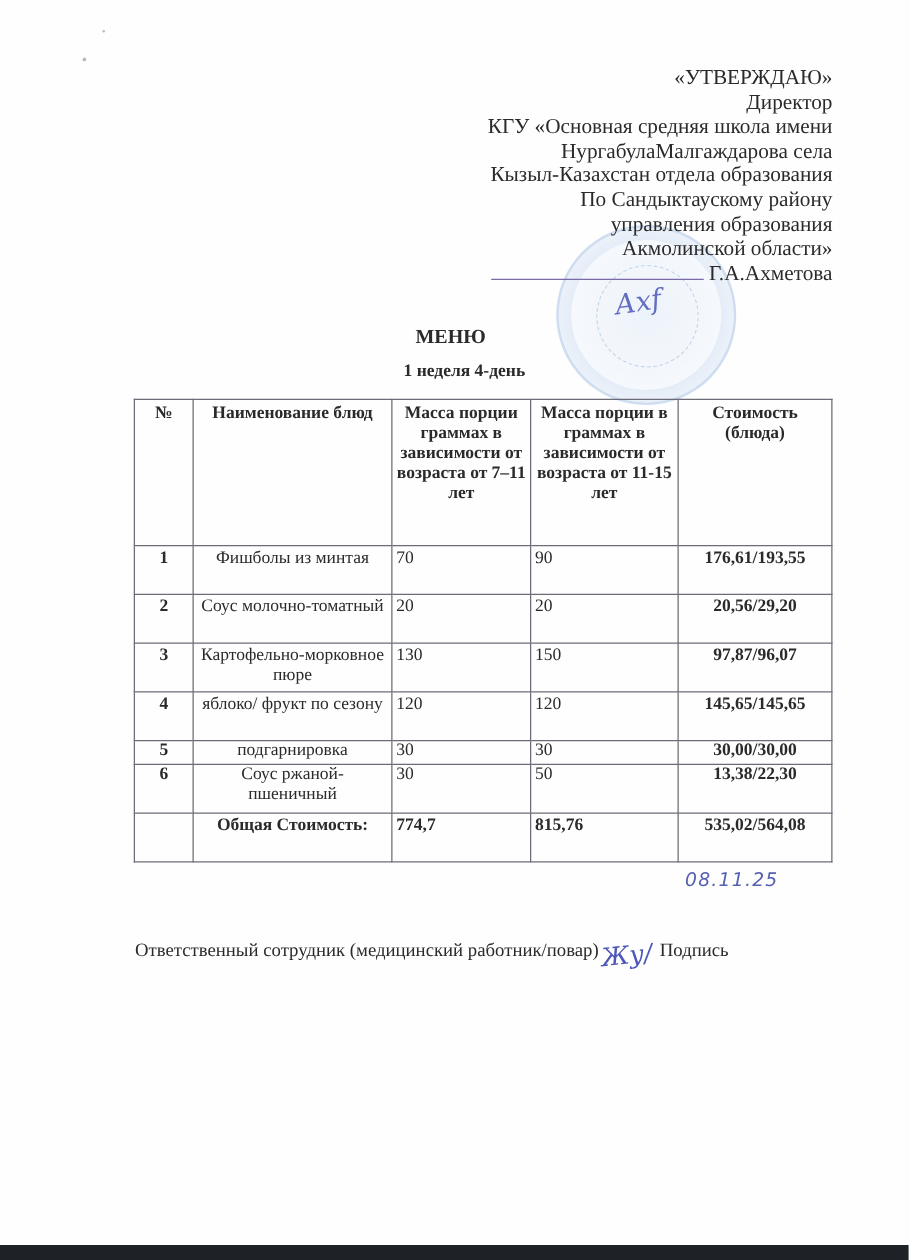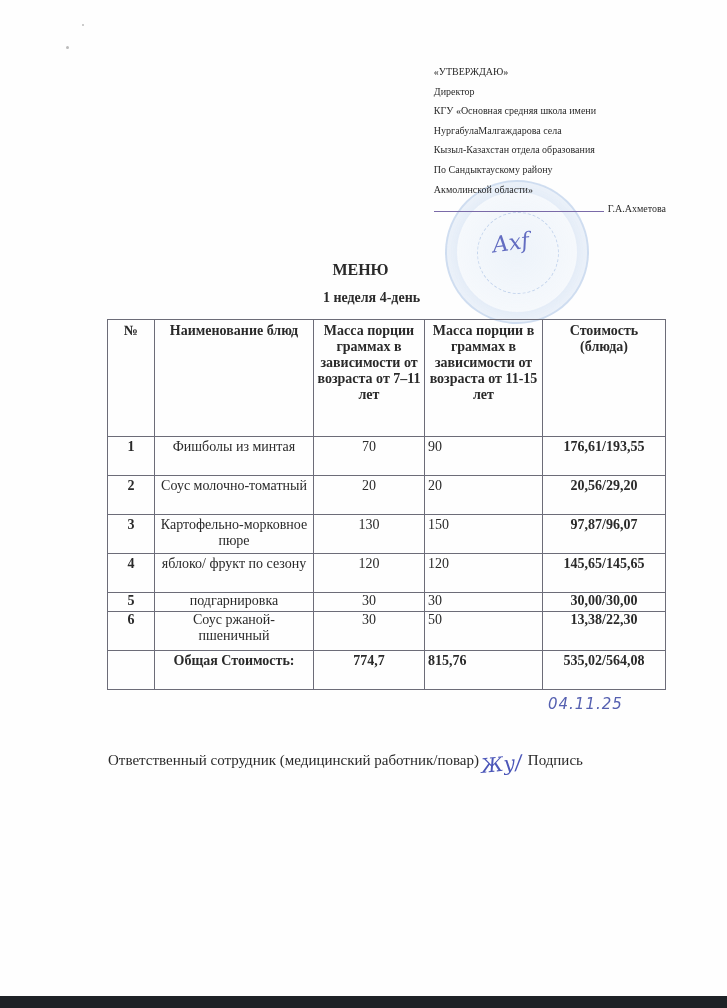--- a/index.html
+++ b/index.html
@@ -2,42 +2,42 @@
 <html><head>
 <meta charset="utf-8">
 <style>
   html, body { margin:0; padding:0; }
   body { width:727px; height:1008px; background:#fdfdfd; position:relative; overflow:hidden;
          font-family:"Liberation Serif","DejaVu Serif",serif; color:#2a2a2a; }
   .page { position:absolute; left:0; top:0; width:727px; height:996px; background:#fefefe; }
   .bottom-strip { position:absolute; left:0; top:996px; width:727px; height:12px; background:#1e2226; }
   .speck { position:absolute; width:3px; height:3px; background:#bbb; border-radius:50%; }
 
-  .approval { position:absolute; right:61px; top:62px; font-size:10px; line-height:19.6px; }
+  .approval { position:absolute; right:61px; top:52px; text-align:right; font-size:17px; line-height:19.6px; }
   .approval div { white-space:nowrap; }
   .sign-line { display:inline-block; width:170px; border-bottom:1px solid #7a6aa8; margin-right:4px; vertical-align:baseline; height:12px; }
 
   .stamp { position:absolute; left:445px; top:180px; width:140px; height:140px; border-radius:50%;
            border:2px solid rgba(120,160,215,0.35); box-shadow: inset 0 0 0 10px rgba(150,185,225,0.18);
            background: radial-gradient(circle, rgba(170,200,235,0.20) 0%, rgba(170,200,235,0.10) 60%, rgba(255,255,255,0) 70%); }
   .stamp-inner { position:absolute; left:30px; top:30px; width:80px; height:80px; border-radius:50%;
                  border:1px dashed rgba(110,150,210,0.35); }
   .director-sig { position:absolute; left:492px; top:230px; font-family:"DejaVu Serif",serif; font-style:italic;
                   color:#4b56b8; font-size:22px; transform:rotate(-8deg); opacity:0.85; }
 
   .title { position:absolute; left:0; width:727px; text-align:center; font-weight:bold; }
   .title.main { top:261px; font-size:16px; left:-3px; }
   .title.sub { top:290px; font-size:14px; left:8px; }
 
   table.menu { position:absolute; left:107px; top:319px; border-collapse:collapse; font-size:14px; }
   table.menu td, table.menu th { border:1px solid #6c6c78; padding:0 3px; vertical-align:top; line-height:16px; }
   table.menu th { font-weight:bold; text-align:center; padding-top:3px; }
   .c-no { width:40px; text-align:center; font-weight:bold; }
   .c-name { width:152px; text-align:center; }
-  .c-m1 { width:104px; text-align:center; }
+  .c-m1 { width:104px; }
   .c-m2 { width:111px; text-align:left; }
   .c-cost { width:116px; text-align:center; font-weight:bold; }
   tr.h { height:117px; }
   tr.r2l { height:39px; }
   tr.r1l { height:19px; }
   tr.tot td { font-weight:bold; }
   td.cell { padding-top:2px !important; }
 
   .date { position:absolute; left:548px; top:695px; font-family:"DejaVu Sans",sans-serif; font-style:italic;
           color:#5560b0; font-size:15px; letter-spacing:1px; }
@@ -56,20 +56,21 @@
       <div class="stamp-inner"></div>
     </div>
 
   <div class="approval">
     <div>«УТВЕРЖДАЮ»</div>
     <div>Директор</div>
     <div>КГУ «Основная средняя школа имени</div>
     <div>НургабулаМалгаждарова села</div>
     <div>Кызыл-Казахстан отдела образования</div>
     <div>По Сандыктаускому району</div>
+    <div>управления образования</div>
     <div>Акмолинской области»</div>
     <div><span class="sign-line"></span><span>Г.А.Ахметова</span></div>
   </div>
   <div class="director-sig">Ахf</div>
 
   <div class="title main">МЕНЮ</div>
   <div class="title sub">1 неделя 4-день</div>
 
   <table class="menu">
     <tbody>
@@ -125,19 +126,19 @@
     <tr class="r2l tot">
       <td class="c-no cell"></td>
       <td class="c-name cell">Общая Стоимость:</td>
       <td class="c-m1 cell">774,7</td>
       <td class="c-m2 cell">815,76</td>
       <td class="c-cost cell">535,02/564,08</td>
     </tr>
   </tbody>
     </table>
 
-  <div class="date">04.11.25</div>
+  <div class="date">08.11.25</div>
 
   <div class="footer">
     <span>Ответственный сотрудник (медицинский работник/повар)</span><span class="sig">Жу/</span><span>Подпись</span>
   </div>
 </div>
 <div class="bottom-strip"></div>
 
 </body></html>

